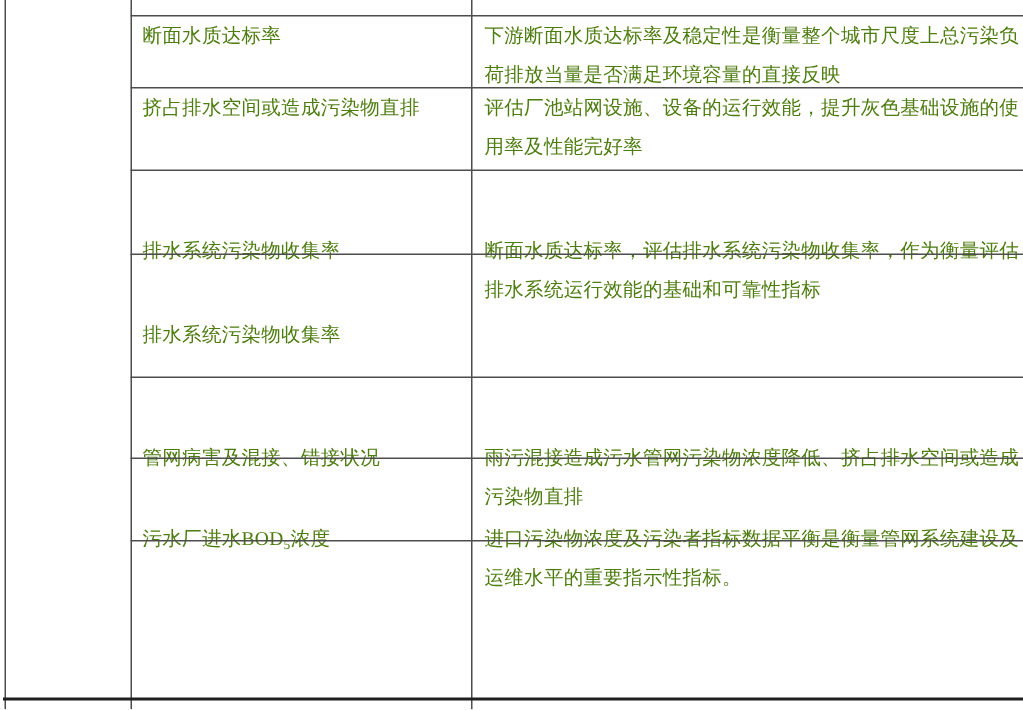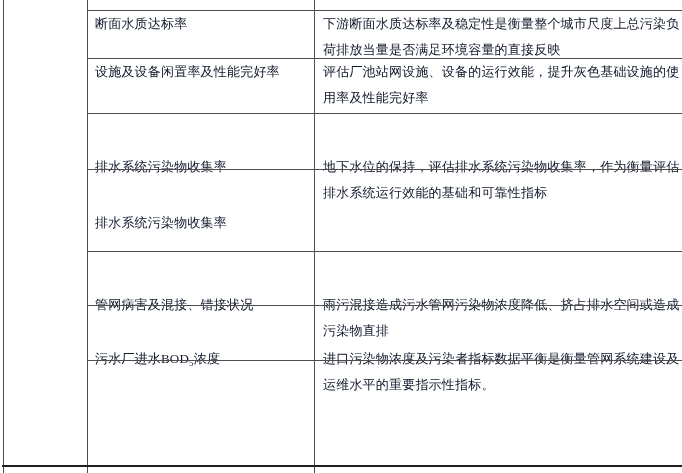--- a/index.html
+++ b/index.html
@@ -7,21 +7,21 @@
     padding: 0;
     background: #ffffff;
   }
   .viewport {
     position: relative;
     width: 682px;
     height: 473px;
     background: #ffffff;
     overflow: hidden;
     font-family: "Liberation Serif", "DejaVu Serif", serif;
-    color: #0f172a;
+    color: #4d7c0f;
   }
   
   .vline {
     position: absolute;
     top: 0;
     bottom: 0;
     width: 1px;
     background: #4d4d4d;
     z-index: 3;
   }
@@ -106,33 +106,33 @@
       <div class="cell label">
         <span>断面水质达标率</span>
       </div>
       <div class="cell desc">
         <span>下游断面水质达标率及稳定性是衡量整个城市尺度上总污染负荷排放当量是否满足环境容量的直接反映</span>
       </div>
     </div>
 
     <div class="row">
       <div class="cell label">
-        <span>设施及设备闲置率及性能完好率</span>
+        <span>挤占排水空间或造成污染物直排</span>
       </div>
       <div class="cell desc">
         <span>评估厂池站网设施、设备的运行效能，提升灰色基础设施的使用率及性能完好率</span>
       </div>
     </div>
 
     <div class="row">
       <div class="cell label">
         <span>排水系统污染物收集率</span>
       </div>
       <div class="cell desc">
-        <span>地下水位的保持，评估排水系统污染物收集率，作为衡量评估排水系统运行效能的基础和可靠性指标</span>
+        <span>断面水质达标率，评估排水系统污染物收集率，作为衡量评估排水系统运行效能的基础和可靠性指标</span>
       </div>
     </div>
 
     <div class="row">
       <div class="cell label">
         <span>排水系统污染物收集率</span>
       </div>
     </div>
 
     <div class="row">

